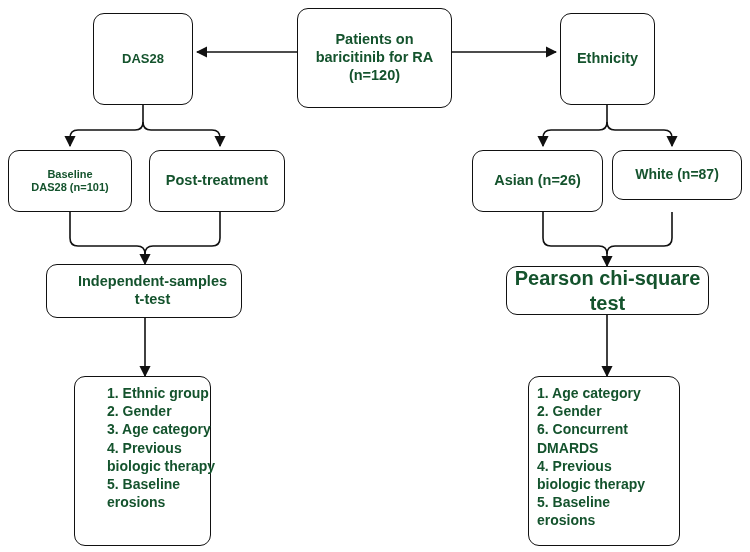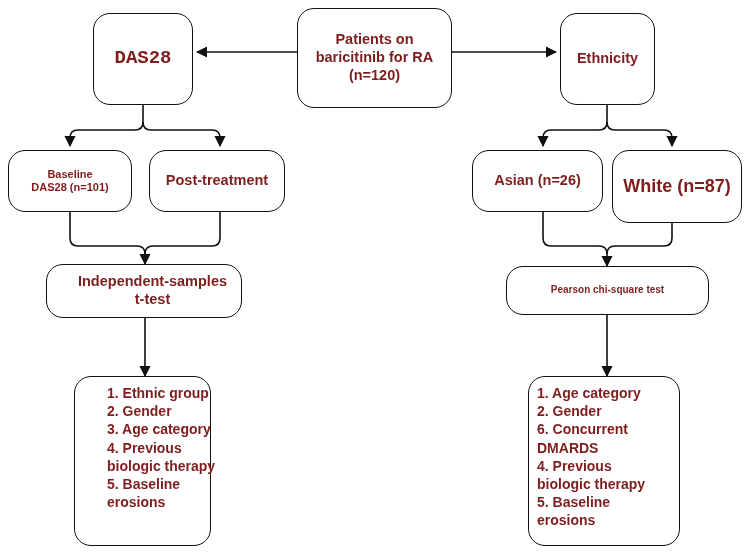--- a/index.html
+++ b/index.html
@@ -20,28 +20,28 @@
     left: 0;
     top: 0;
     width: 750px;
     height: 552px;
     pointer-events: none;
   }
   .node {
     position: absolute;
     box-sizing: border-box;
     border: 1.6px solid #111111;
-    border-radius: 17px;
+    border-radius: 11px;
     background: #ffffff;
     display: flex;
     align-items: center;
     justify-content: center;
     text-align: center;
     font-weight: bold;
-    color: #7f1d1d;
+    color: #14532d;
     line-height: 1.22;
   }
   .node.list {
     align-items: flex-start;
     justify-content: flex-start;
     text-align: left;
     padding: 7px 6px 6px 8px;
     line-height: 1.30;
   }
   .node .lines { width: 100%; }
@@ -86,21 +86,21 @@
   </svg>
 
   <div class="node" style="left:297px; top:8px; width:155px; height:100px; font-size:14.5px;">
     <div class="lines">
       <span>Patients on</span>
       <span>baricitinib for RA</span>
       <span>(n=120)</span>
     </div>
   </div>
 
-  <div class="node" style="left:93px; top:13px; width:100px; height:92px; font-size:19px;font-family:Liberation Mono, monospace;">
+  <div class="node" style="left:93px; top:13px; width:100px; height:92px; font-size:13px;">
     <div class="lines">
       <span>DAS28</span>
     </div>
   </div>
 
   <div class="node" style="left:560px; top:13px; width:95px; height:92px; font-size:14.5px;">
     <div class="lines">
       <span>Ethnicity</span>
     </div>
   </div>
@@ -117,34 +117,34 @@
       <span>Post-treatment</span>
     </div>
   </div>
 
   <div class="node" style="left:472px; top:150px; width:131px; height:62px; font-size:14.5px;">
     <div class="lines">
       <span>Asian (n=26)</span>
     </div>
   </div>
 
-  <div class="node" style="left:612px; top:150px; width:130px; height:73px; font-size:18px;">
+  <div class="node" style="left:612px; top:150px; width:130px; height:50px; font-size:14px;">
     <div class="lines">
       <span>White (n=87)</span>
     </div>
   </div>
 
   <div class="node" style="left:46px; top:264px; width:196px; height:54px; font-size:14.5px;padding-left:17px;">
     <div class="lines">
       <span>Independent-samples</span>
       <span>t-test</span>
     </div>
   </div>
 
-  <div class="node" style="left:506px; top:266px; width:203px; height:49px; font-size:10px;">
+  <div class="node" style="left:506px; top:266px; width:203px; height:49px; font-size:20px;">
     <div class="lines">
       <span>Pearson chi-square test</span>
     </div>
   </div>
 
   <div class="node list" style="left:74px; top:376px; width:137px; height:170px; font-size:14px;padding-left:32px;">
     <div class="lines">
       <span>1. Ethnic group</span>
       <span>2. Gender</span>
       <span>3. Age category</span>

